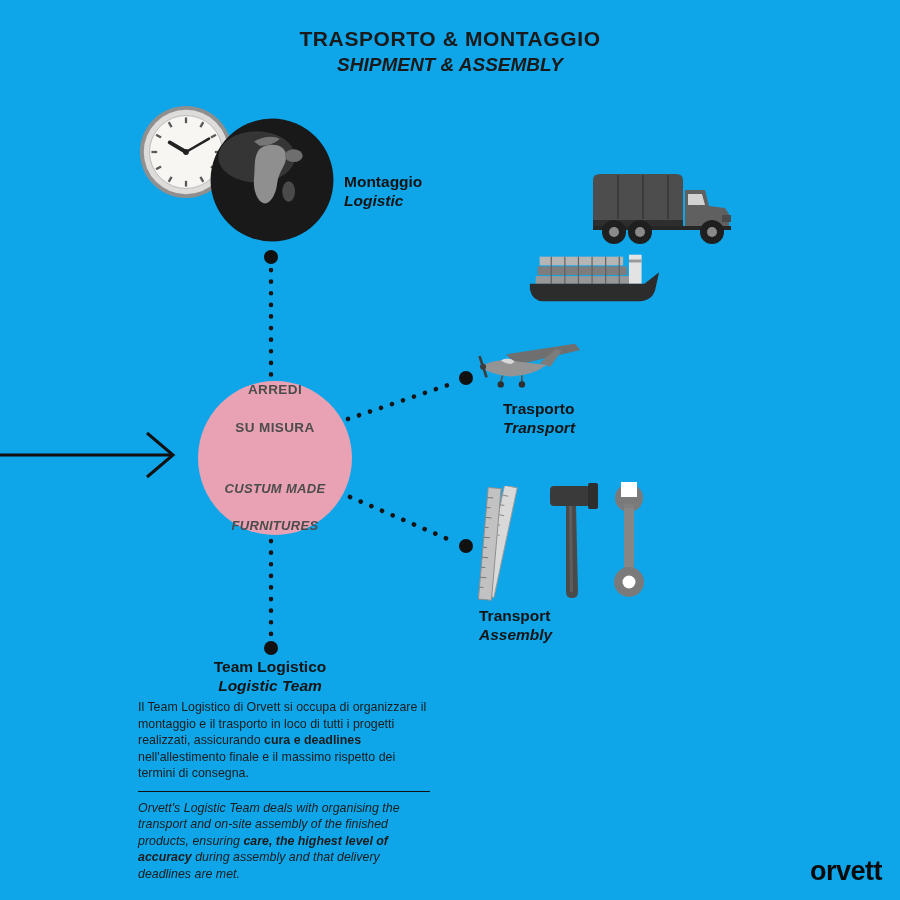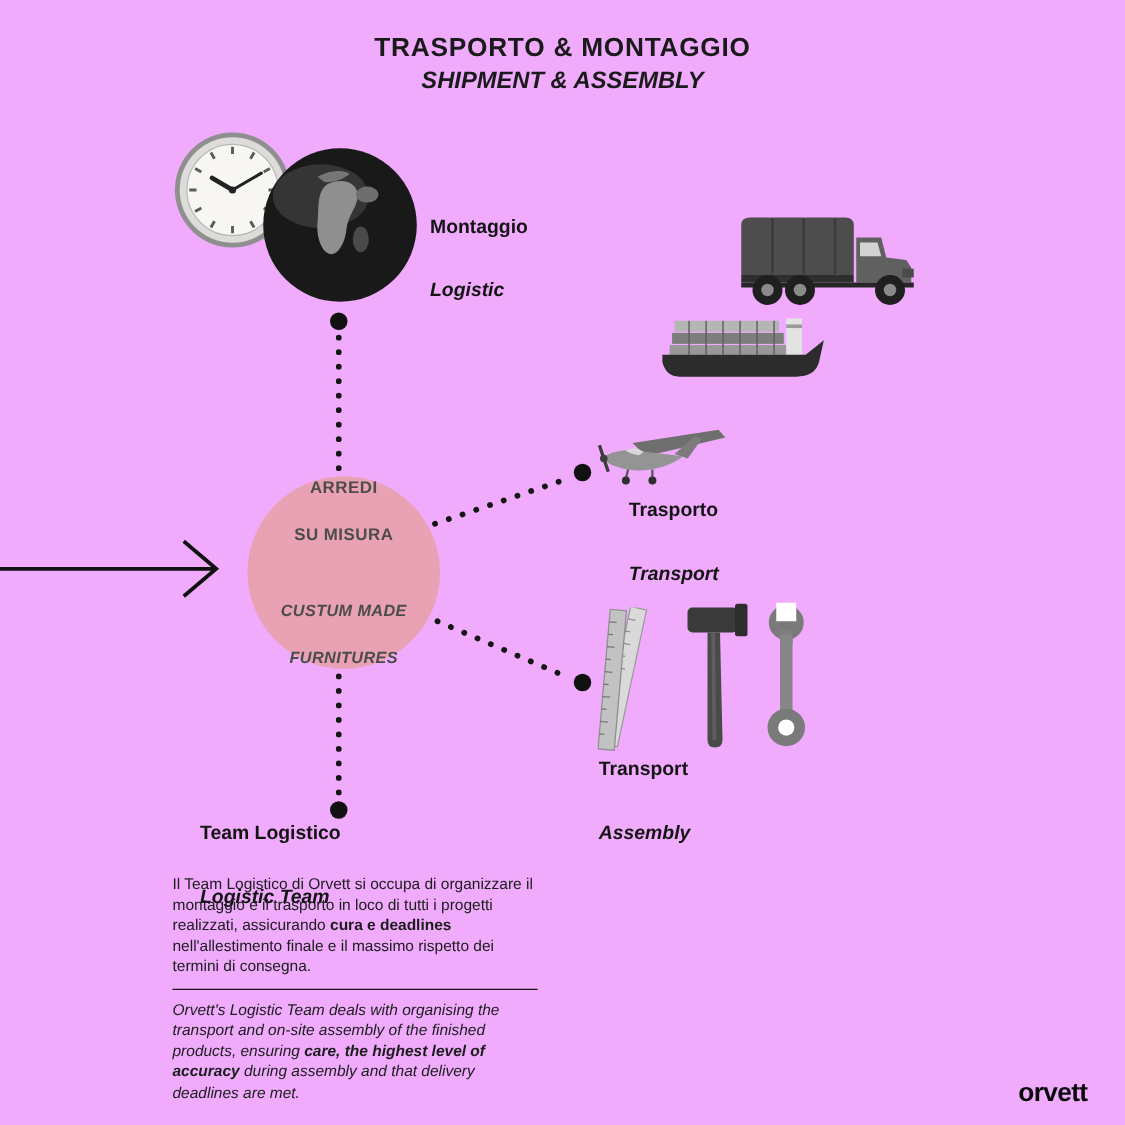--- a/index.html
+++ b/index.html
@@ -2,64 +2,64 @@
 <html><head>
 <meta charset="utf-8">
 <style>
   * { margin:0; padding:0; box-sizing:border-box; }
   html,body { background:#ffffff; }
   body {
     width:900px; height:900px;
     font-family:"Liberation Sans", sans-serif;
     color:#111;
   }
-  .canvas { position:relative; width:900px; height:900px; background:#f0abfc; overflow:hidden; }
+  .canvas { position:relative; width:900px; height:900px; background:#0ea5e9; overflow:hidden; }
 
   .title-block { position:absolute; top:27px; left:0; width:100%; text-align:center; }
   .title-line1 { font-size:21px; font-weight:bold; letter-spacing:.6px; color:#1a1a1a; }
   .title-line2 { font-size:19px; font-weight:bold; font-style:italic; margin-top:3px; color:#1a1a1a; }
 
   .overlay { position:absolute; left:0; top:0; width:900px; height:900px; }
 
   .icon { position:absolute; }
   .icon svg { display:block; width:100%; height:100%; }
   .clock   { left:138px; top:104px; width:96px;  height:96px;  z-index:1; }
   .globe   { left:208px; top:116px; width:128px; height:128px; z-index:2; }
   .truck   { left:588px; top:168px; width:160px; height:80px; }
   .ship    { left:526px; top:246px; width:136px; height:64px; }
   .plane   { left:476px; top:336px; width:106px; height:58px; }
   .rulers  { left:478px; top:486px; width:64px;  height:118px; }
   .hammer  { left:546px; top:480px; width:56px;  height:122px; }
   .wrench  { left:606px; top:482px; width:46px;  height:118px; }
 
   .node-label { position:absolute; line-height:1.25; color:#141414; }
   .node-label .l1 { font-size:15.5px; font-weight:bold; }
-  .node-label .l2 { font-size:15.5px; font-weight:bold; font-style:italic;margin-top:32px; }
+  .node-label .l2 { font-size:15.5px; font-weight:bold; font-style:italic; }
   .lab-logistica { left:344px; top:172px; }
   .lab-trasporto { left:503px; top:399px; }
   .lab-montaggio { left:479px; top:606px; }
-  .lab-team      { left:160px; top:657px; width:220px; }
+  .lab-team      { left:160px; top:657px; width:220px; text-align:center; }
 
   .center-circle {
     position:absolute; left:198px; top:381px; width:154px; height:154px;
     border-radius:50%;
     display:flex; flex-direction:column; align-items:center; justify-content:center;
     text-align:center; color:#4c4c4c; z-index:3;gap:20px;
   }
   .center-circle .c1 { font-size:13.5px; font-weight:bold; letter-spacing:.4px; line-height:1.3; }
   .center-circle .c2 { font-size:13px; font-weight:bold; font-style:italic; letter-spacing:.3px; line-height:1.3; }
   .center-circle .gap { height:13px; }
 
   .desc { position:absolute; left:138px; top:699px; width:292px; font-size:12.4px; line-height:1.33; color:#1c1c1c; }
   .desc .p-it { font-style:normal; }
   .desc .rule { border:none; border-top:1.5px solid #111; margin:9px 0 8px 0; width:100%; }
   .desc .p-en { font-style:italic; }
   .desc b { font-weight:bold; }
 
-  .logo { position:absolute; right:30px; bottom:13px; font-size:21px; font-weight:bold; letter-spacing:-.5px; color:#0a0a0a; }
+  .logo { position:absolute; right:18px; bottom:13px; font-size:27px; font-weight:bold; letter-spacing:-.5px; color:#0a0a0a; }
 </style>
 </head>
 <body>
 
 <div class="canvas">
 
   <div class="title-block">
     <div class="title-line1">TRASPORTO &amp; MONTAGGIO</div>
     <div class="title-line2">SHIPMENT &amp; ASSEMBLY</div>
   </div>

